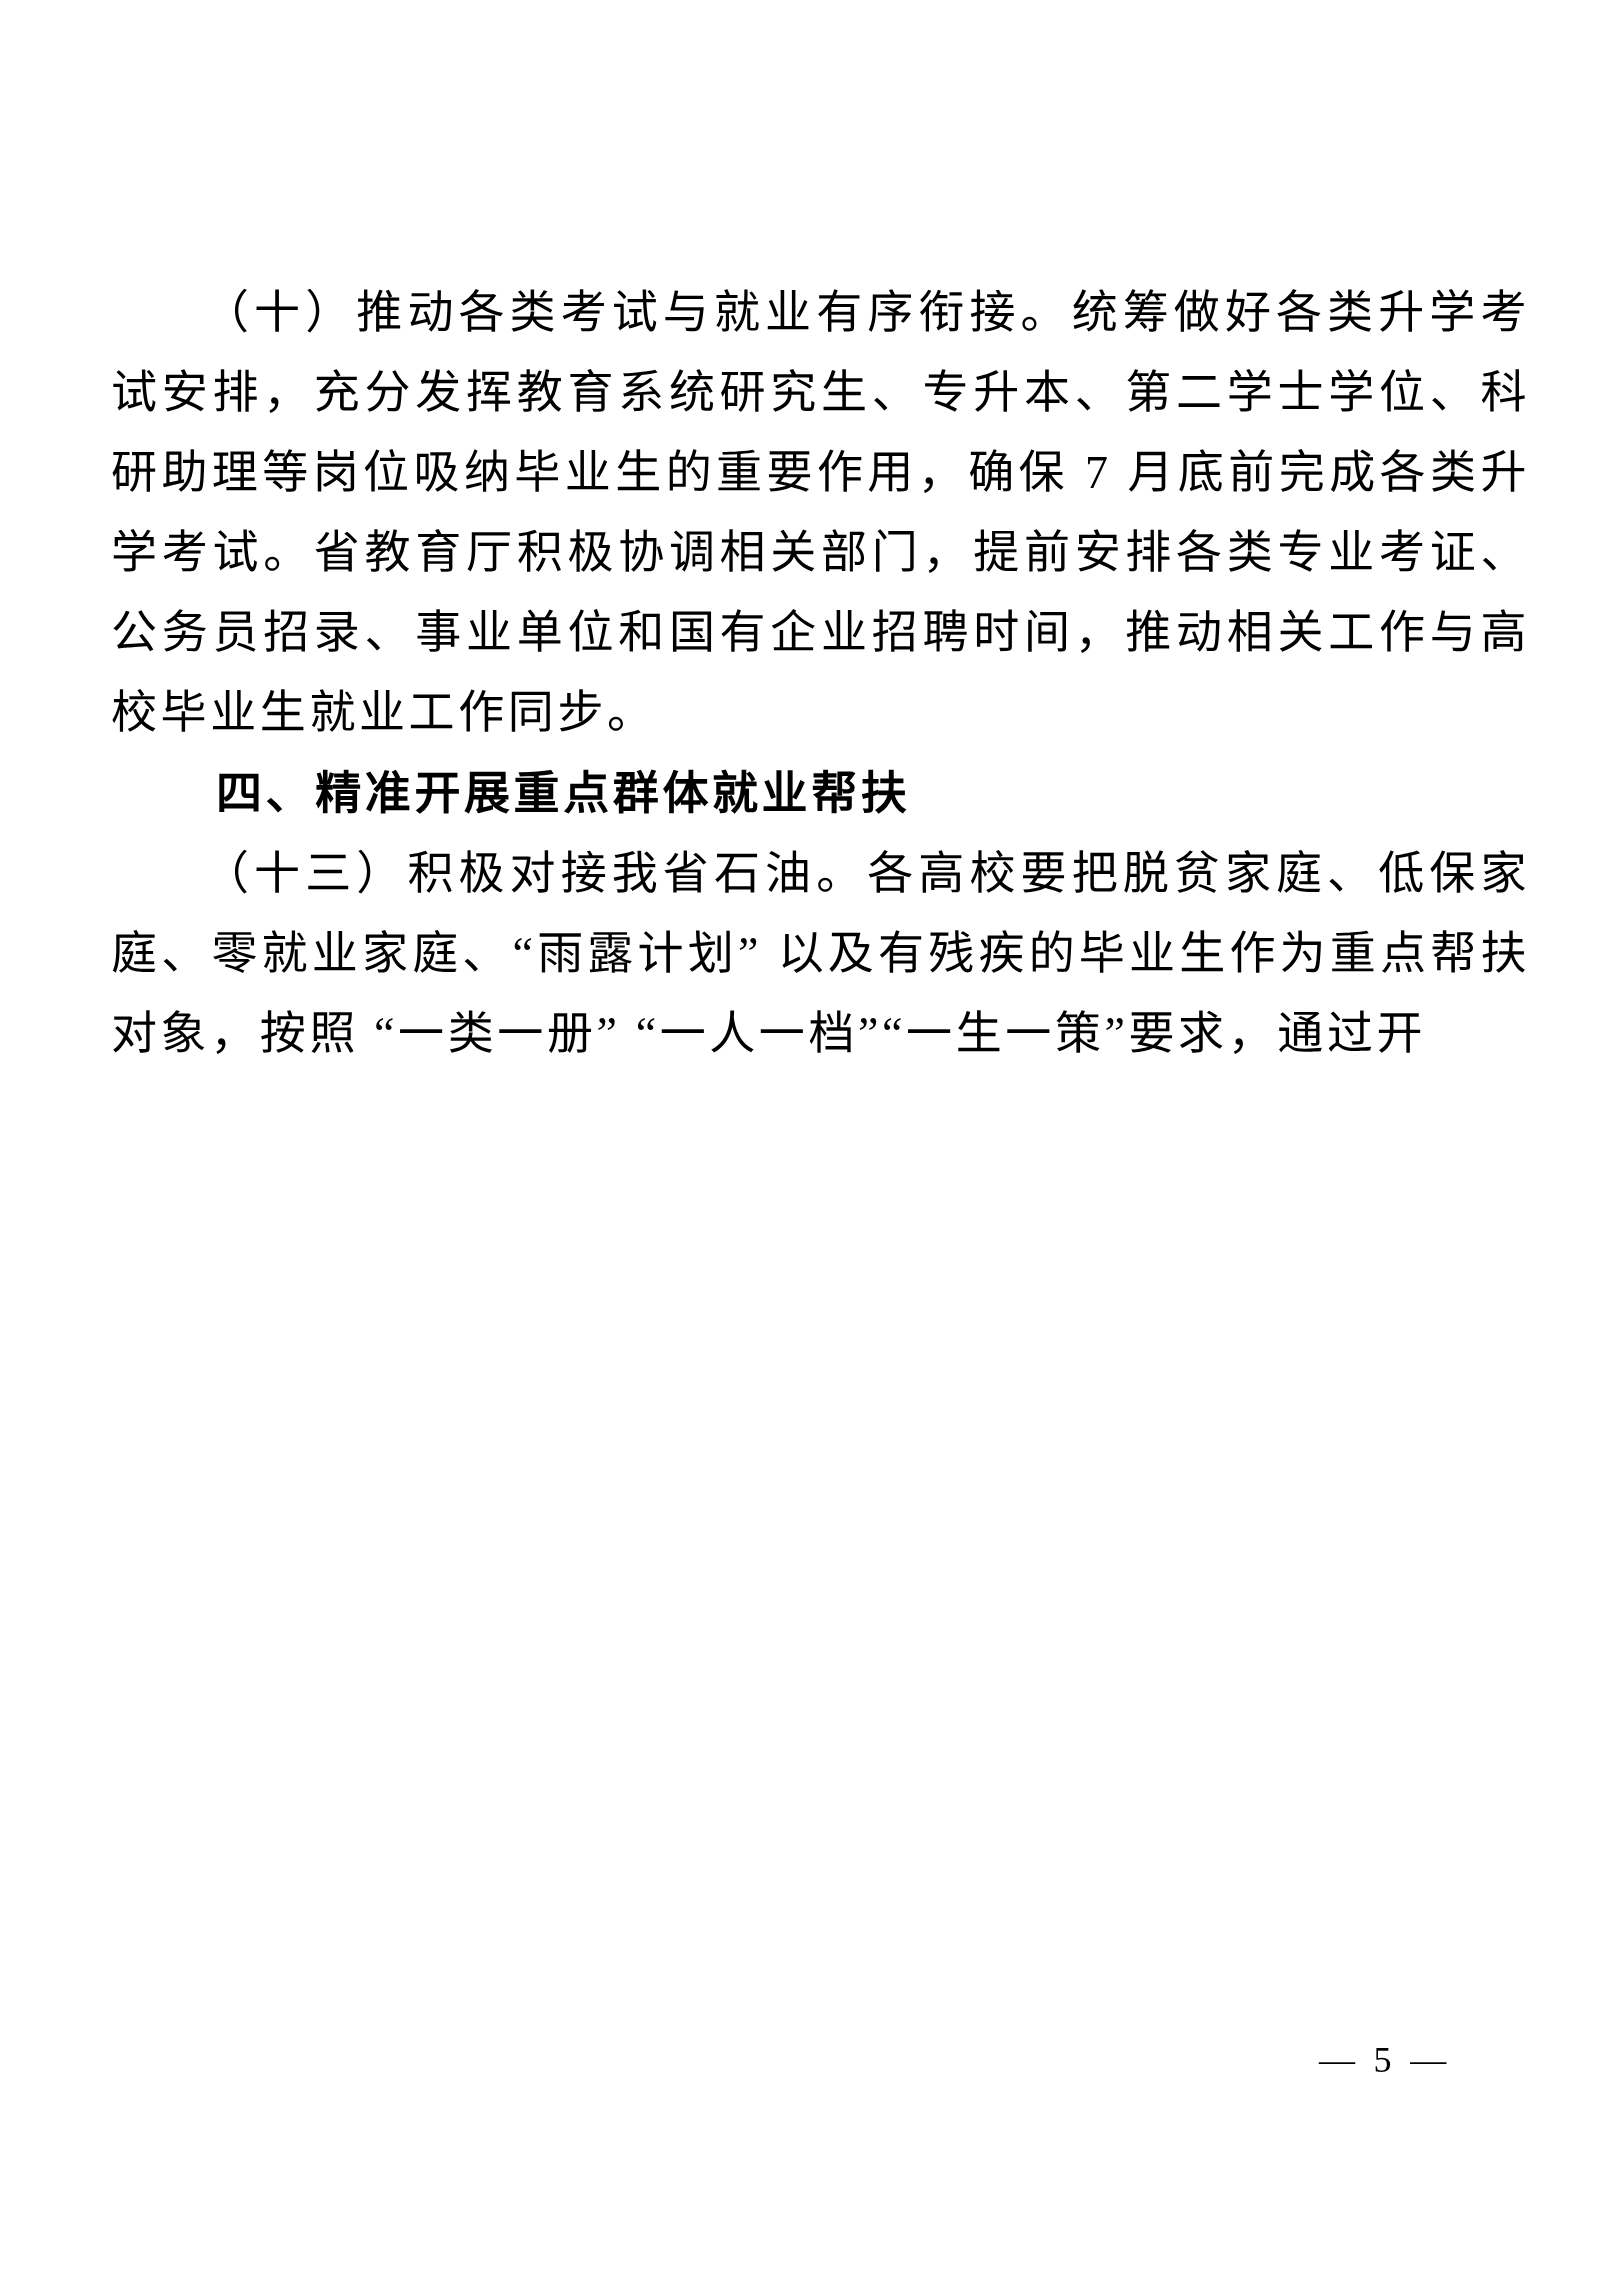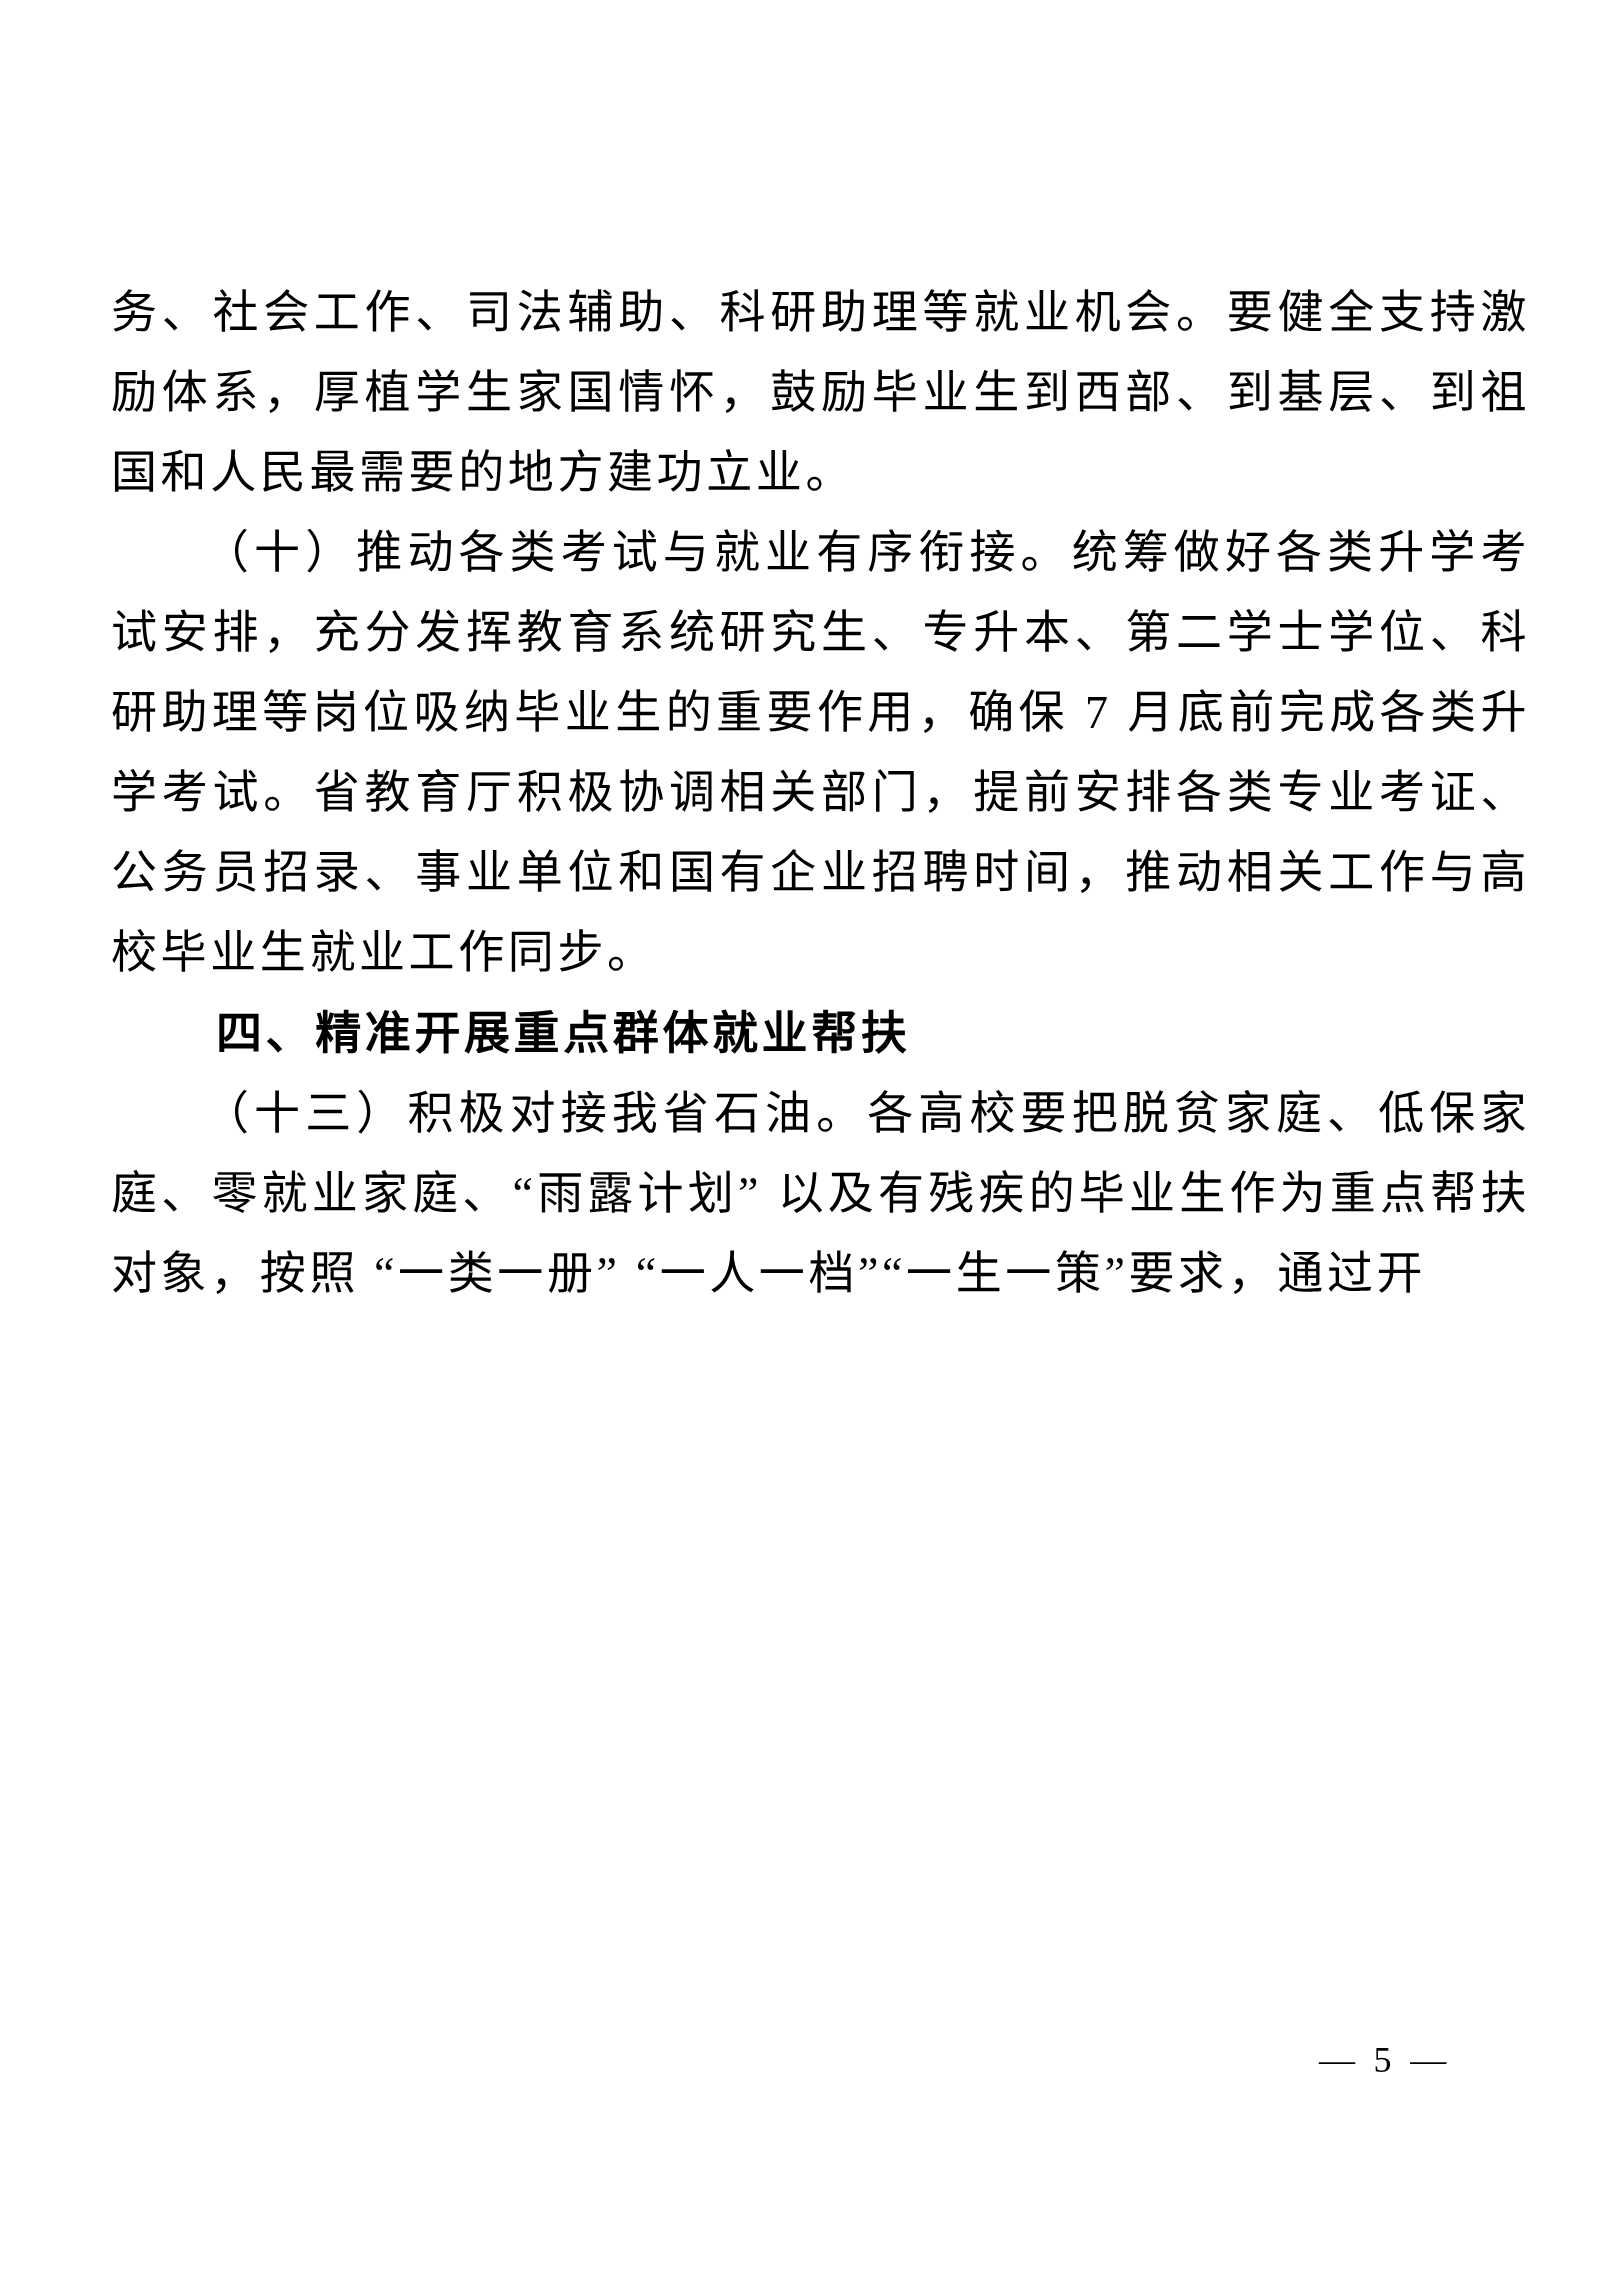--- a/index.html
+++ b/index.html
@@ -51,21 +51,20 @@
     font-family: "Liberation Serif", "DejaVu Serif", serif;
   }
 </style>
 </head>
 <body>
 
 <div class="page">
 
   <div class="content">
 
-    <p class="no-indent"><span>务、社会工作、司法辅助、科研助理等就业机会。要健全支持激励体系，厚植学生家国情怀，鼓励毕业生到西部、到基层、到祖国和人民最需要的地方建功立业。</span></p>
 
     <p><span class="lead">（十）推动各类考试与就业有序衔接。</span><span>统筹做好各类升学考试安排，充分发挥教育系统研究生、专升本、第二学士学位、科研助理等岗位吸纳毕业生的重要作用，确保 7 月底前完成各类升学考试。省教育厅积极协调相关部门，提前安排各类专业考证、公务员招录、事业单位和国有企业招聘时间，推动相关工作与高校毕业生就业工作同步。</span></p>
 
 
 
     <p><span class="heading">四、精准开展重点群体就业帮扶</span></p>
 
     <p><span class="lead">（十三）积极对接我省石油。</span><span>各高校要把脱贫家庭、低保家庭、零就业家庭、“雨露计划” 以及有残疾的毕业生作为重点帮扶对象，按照 “一类一册” “一人一档”“一生一策”要求，通过开</span></p>
 
   </div>

